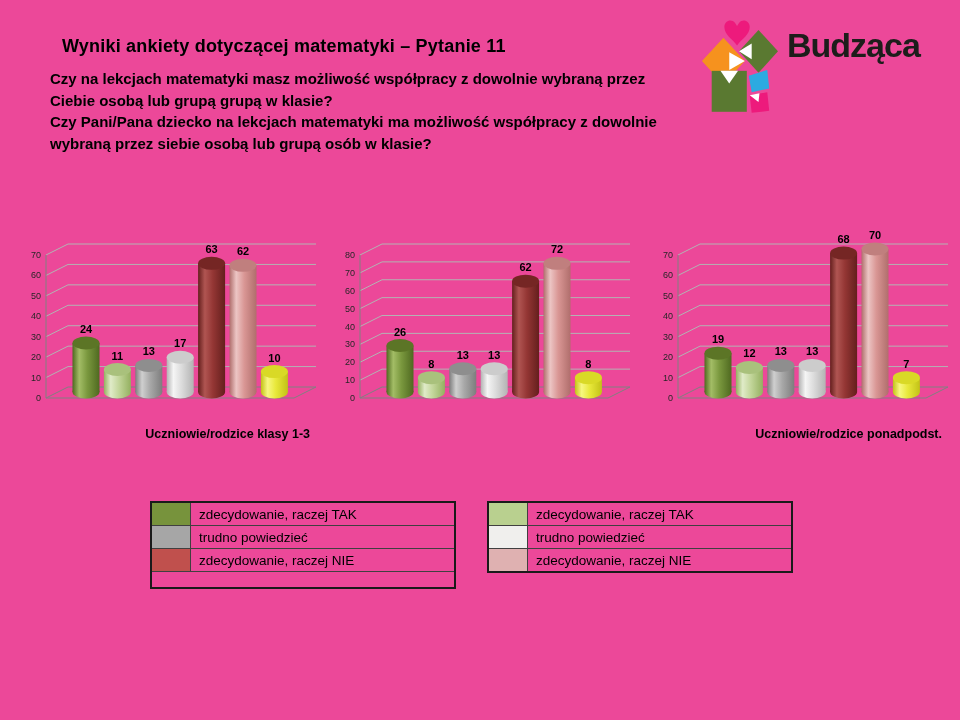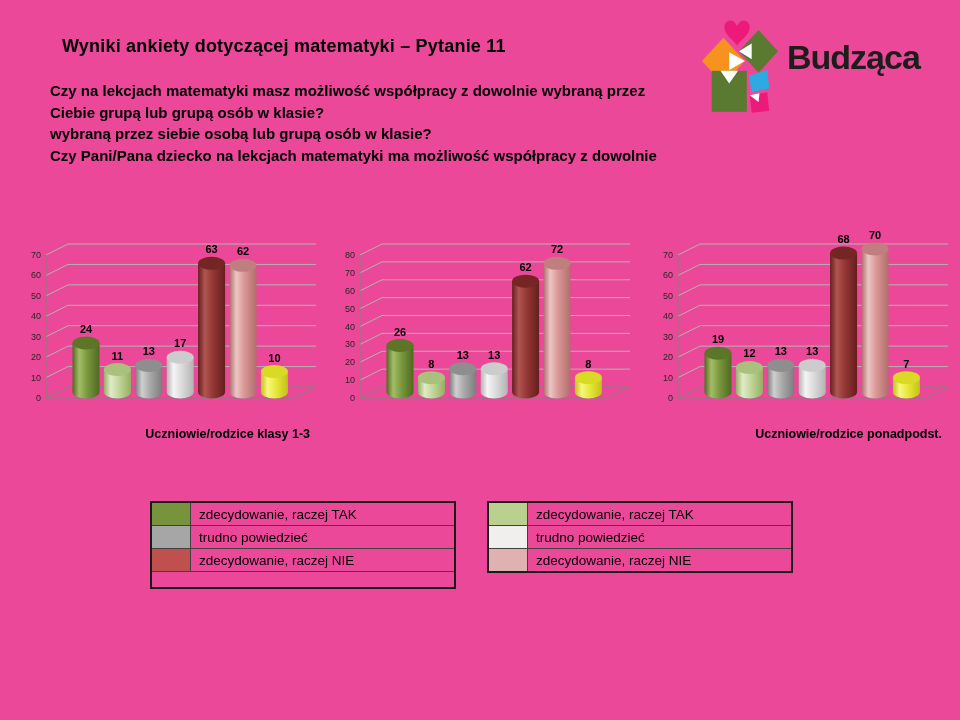--- a/index.html
+++ b/index.html
@@ -5,26 +5,26 @@
   html,body{margin:0;padding:0;background:#888;}
   .slide{
     position:relative;width:960px;height:720px;background:#ec4899;
     font-family:"Liberation Sans", sans-serif;overflow:hidden;color:#000;
   }
   .title{
     position:absolute;left:62px;top:36px;font-size:18px;font-weight:bold;
     letter-spacing:0.2px;
   }
   .question{
-    position:absolute;left:50px;top:80px;font-size:15px;font-weight:bold;
+    position:absolute;left:50px;top:68px;font-size:15px;font-weight:bold;
     line-height:21.5px;
   }
   .logo{position:absolute;left:700px;top:16px;display:flex;align-items:flex-start;}
   .logo-mark{width:78px;height:98px;flex:0 0 auto;}
-  .logo-text{margin-left:9px;margin-top:24px;color:#1d1d1b;}
+  .logo-text{margin-left:9px;margin-top:12px;color:#1d1d1b;}
   .logo-line1{font-size:34px;font-weight:bold;line-height:34px;letter-spacing:-1px;}
   .logo-line2{font-size:28px;font-weight:bold;line-height:32px;letter-spacing:-0.5px;}
   .chart{position:absolute;top:225px;width:300px;}
   .chart-canvas{width:300px;height:190px;}
   .chart-title{
     margin-top:12px;margin-left:30px;width:264px;text-align:right;
     font-size:12.5px;font-weight:bold;
   }
   .legend{position:absolute;top:501px;}
   table.legend-table{border-collapse:collapse;width:306px;border:2px solid #1a1a1a;table-layout:fixed;}
@@ -45,23 +45,23 @@
 </style>
 </head>
 <body>
 
 <div class="slide">
 
   <div class="title">Wyniki ankiety dotyczącej matematyki – Pytanie 11</div>
 
   <div class="question">
     <div>Czy na lekcjach matematyki masz możliwość współpracy z dowolnie wybraną przez</div>
-    <div>Ciebie grupą lub grupą osób w klasie?</div>
+    <div>Ciebie osobą lub grupą grupą w klasie?</div>
+    <div>Czy Pani/Pana dziecko na lekcjach matematyki ma możliwość współpracy z dowolnie</div>
     <div>wybraną przez siebie osobą lub grupą osób w klasie?</div>
-    <div>Czy Pani/Pana dziecko na lekcjach matematyki ma możliwość współpracy z dowolnie</div>
   </div>
 
   <div class="logo">
     <svg class="logo-mark" viewBox="0 0 80 100" aria-hidden="true">
       <polygon points="2,46 24,22 46,46 24,70" fill="#f6921e"></polygon>
       <polygon points="46,46 30,37 30,55" fill="#ffffff"></polygon>
       <polygon points="60,14 80,36 60,58 40,36" fill="#5a7931"></polygon>
       <polygon points="40,36 53,28 53,44" fill="#ffffff"></polygon>
       <path d="M38 30 C33 23 25 19 25 11 C25 5 32 2 36 7 L38 10 L40 7 C44 2 51 5 51 11 C51 19 43 23 38 30 Z" fill="#ed1a7c"></path>
       <rect x="12" y="56" width="36" height="42" fill="#5a7931"></rect>

